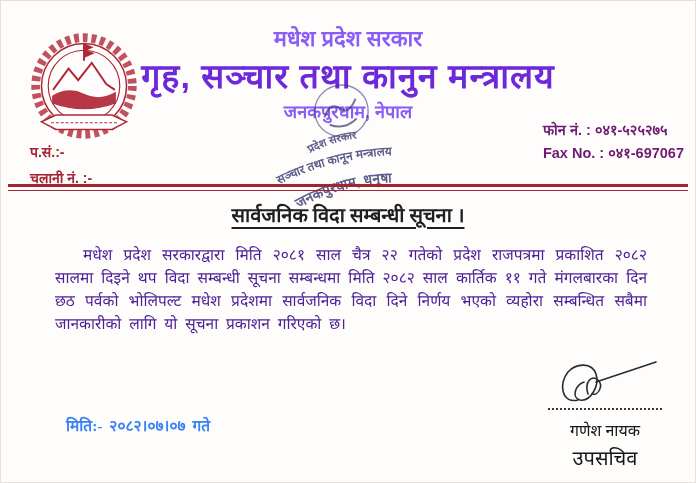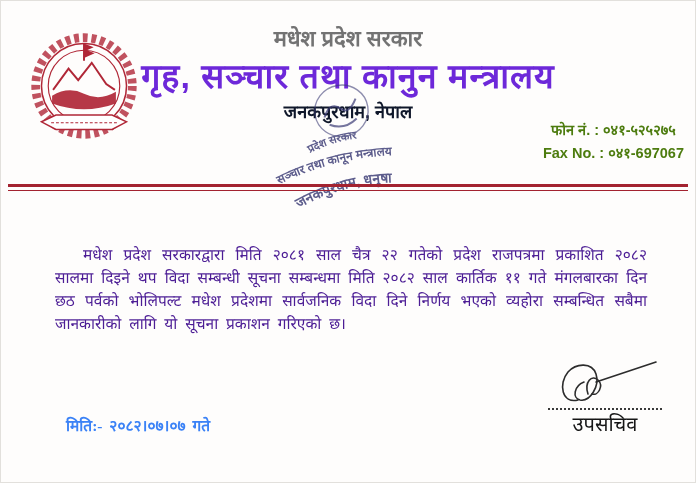--- a/index.html
+++ b/index.html
@@ -10,48 +10,48 @@
     background:#fefdfc;
     font-family:"Liberation Serif","DejaVu Serif",serif;
     overflow:hidden;
     box-shadow:inset 0 0 0 1px #e2e0dc;
   }
   
   .gov-line{
     position:absolute;top:22px;left:0;right:0;
     text-align:center;
     font-family:"Liberation Sans","DejaVu Sans",sans-serif;
-    font-weight:bold;font-size:22px;color:#737373;
+    font-weight:bold;font-size:22px;color:#8b5cf6;
   }
   .ministry-line{
     position:absolute;top:52px;left:0;right:0;
     text-align:center;
     font-family:"Liberation Sans","DejaVu Sans",sans-serif;
     font-weight:bold;font-size:34px;color:#6d28d9;
     letter-spacing:1px;
   }
   .location-line{
     position:absolute;top:99px;left:0;right:0;
     text-align:center;
     font-family:"Liberation Sans","DejaVu Sans",sans-serif;
-    font-weight:bold;font-size:18px;color:#0f172a;
+    font-weight:bold;font-size:18px;color:#8b5cf6;
   }
   .emblem{position:absolute;left:26px;top:28px;width:116px;height:116px;}
   .stamp{position:absolute;left:258px;top:80px;width:178px;height:132px;opacity:.82;}
   
   .ref-block{
     position:absolute;left:30px;top:139px;
     font-family:"Liberation Sans","DejaVu Sans",sans-serif;
     font-weight:bold;font-size:14px;color:#a32330;line-height:26px;
   }
   
   .contact-block{
-    position:absolute;right:12px;top:119px;text-align:center;
+    position:absolute;right:12px;top:119px;text-align:left;
     font-family:"Liberation Sans","DejaVu Sans",sans-serif;
-    font-weight:bold;font-size:14.5px;color:#4d7c0f;line-height:23px;
+    font-weight:bold;font-size:14.5px;color:#701a75;line-height:23px;
   }
   .rule-double{
     position:absolute;left:8px;right:8px;top:184px;height:3px;
     border-top:3px solid #a32330;border-bottom:1px solid #a32330;
   }
   
   .notice-title{
     position:absolute;top:201px;left:0;right:0;text-align:center;
     font-size:20px;font-weight:bold;color:#1f1f1f;
   }
@@ -119,44 +119,52 @@
       </text>
       <text font-size="12" font-weight="bold" font-family="Liberation Sans, DejaVu Sans, sans-serif">
         <textPath href="#stamp-arc2" startOffset="2">सञ्चार तथा कानून मन्त्रालय</textPath>
       </text>
       <text font-size="14" font-weight="bold" font-family="Liberation Sans, DejaVu Sans, sans-serif">
         <textPath href="#stamp-arc3" startOffset="4">जनकपुरधाम, धनुषा</textPath>
       </text>
     </g>
   </svg>
 
+  <div class="ref-block">
+    <div>प.सं.:-</div>
+    <div>चलानी नं. :-</div>
+  </div>
 
   <div class="contact-block">
     <div>
       <span>फोन नं. :</span>
       <span>०४१-५२५२७५</span>
     </div>
     <div>
       <span>Fax No. :</span>
       <span>०४१-697067</span>
     </div>
   </div>
 
   <div class="rule-double"></div>
 
+  <div class="notice-title">
+    <span>सार्वजनिक विदा सम्बन्धी सूचना ।</span>
+  </div>
 
   <div class="notice-body">मधेश प्रदेश सरकारद्वारा मिति २०८१ साल चैत्र २२ गतेको प्रदेश राजपत्रमा प्रकाशित २०८२ सालमा दिइने थप विदा सम्बन्धी सूचना सम्बन्धमा मिति २०८२ साल कार्तिक ११ गते मंगलबारका दिन छठ पर्वको भोलिपल्ट मधेश प्रदेशमा सार्वजनिक विदा दिने निर्णय भएको व्यहोरा सम्बन्धित सबैमा जानकारीको लागि यो सूचना प्रकाशन गरिएको छ।</div>
 
   <div class="date-line">मिति:- २०८२।०७।०७ गते</div>
 
   <div class="sig-block">
     <svg class="sig-svg" viewBox="0 0 122 48">
       <g fill="none" stroke="#2c2c2c" stroke-width="1.6" stroke-linecap="round">
         <path d="M34 40 C 18 44 14 24 24 12 C 32 3 48 2 52 14 C 56 26 46 42 36 40 C 28 38 30 26 40 22"></path>
         <path d="M44 34 C 40 22 48 14 54 20 C 60 26 54 36 48 34"></path>
         <path d="M52 22 L 112 2"></path>
       </g>
     </svg>
     <div class="sig-dots"></div>
+    <div class="sig-name">गणेश नायक</div>
     <div class="sig-title">उपसचिव</div>
   </div>
 
 </div>
 
 </body></html>

